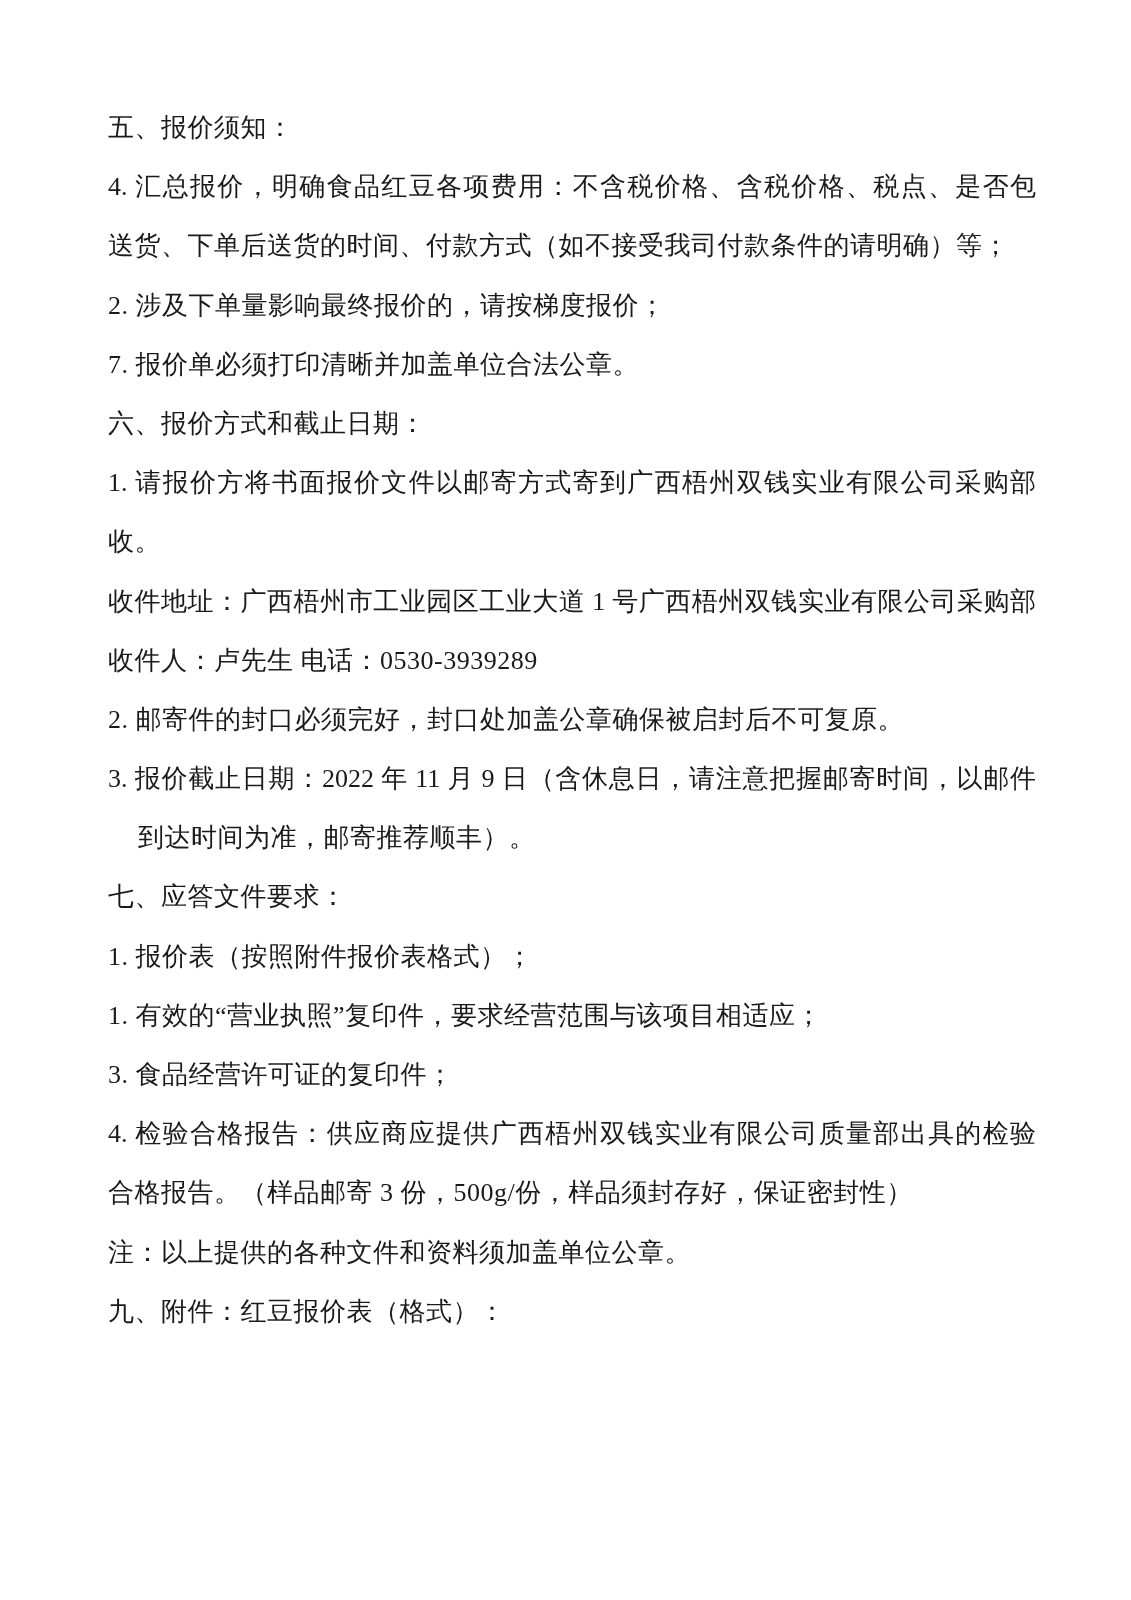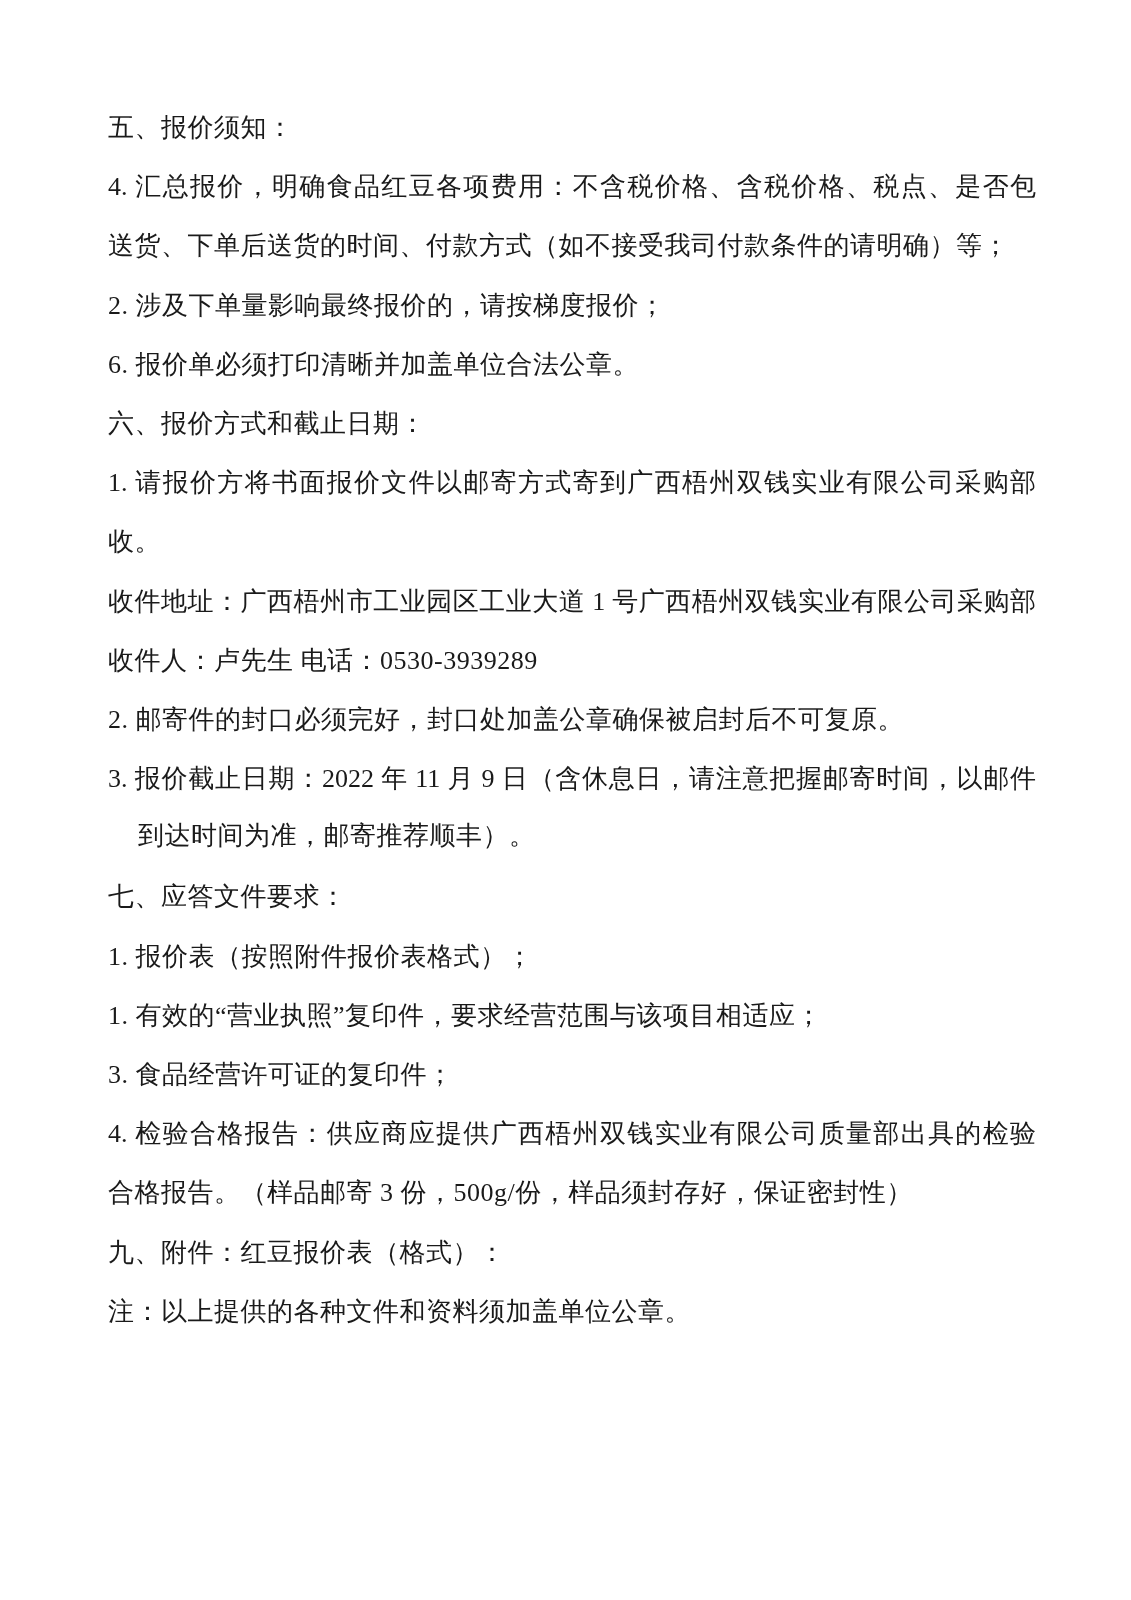--- a/index.html
+++ b/index.html
@@ -32,43 +32,42 @@
     text-align: left;
   }
   .line.stretch {
     white-space: normal;
     text-align: justify;
     text-align-last: justify;
     letter-spacing: 0;
   }
   .line.indent1 {
     padding-left: 30px;
-    font-family: Liberation Mono, monospace;
   }
 </style>
 </head>
 <body>
 
 <div class="page">
   <div class="doc">
     <div class="line">五、报价须知：</div>
     <div class="line stretch">4. 汇总报价，明确食品红豆各项费用：不含税价格、含税价格、税点、是否包</div>
     <div class="line">送货、下单后送货的时间、付款方式（如不接受我司付款条件的请明确）等；</div>
     <div class="line">2. 涉及下单量影响最终报价的，请按梯度报价；</div>
-    <div class="line">6. 报价单必须打印清晰并加盖单位合法公章。</div>
+    <div class="line">7. 报价单必须打印清晰并加盖单位合法公章。</div>
     <div class="line">六、报价方式和截止日期：</div>
     <div class="line stretch">1. 请报价方将书面报价文件以邮寄方式寄到广西梧州双钱实业有限公司采购部</div>
     <div class="line">收。</div>
     <div class="line stretch">收件地址：广西梧州市工业园区工业大道 1 号广西梧州双钱实业有限公司采购部</div>
     <div class="line">收件人：卢先生 电话：0530-3939289</div>
     <div class="line">2. 邮寄件的封口必须完好，封口处加盖公章确保被启封后不可复原。</div>
     <div class="line stretch">3. 报价截止日期：2022 年 11 月 9 日（含休息日，请注意把握邮寄时间，以邮件</div>
     <div class="line indent1">到达时间为准，邮寄推荐顺丰）。</div>
     <div class="line">七、应答文件要求：</div>
     <div class="line">1. 报价表（按照附件报价表格式）；</div>
     <div class="line">1. 有效的“营业执照”复印件，要求经营范围与该项目相适应；</div>
     <div class="line">3. 食品经营许可证的复印件；</div>
     <div class="line stretch">4. 检验合格报告：供应商应提供广西梧州双钱实业有限公司质量部出具的检验</div>
     <div class="line">合格报告。（样品邮寄 3 份，500g/份，样品须封存好，保证密封性）</div>
+    <div class="line">注：以上提供的各种文件和资料须加盖单位公章。</div>
     <div class="line">九、附件：红豆报价表（格式）：</div>
-    <div class="line">注：以上提供的各种文件和资料须加盖单位公章。</div>
   </div>
 </div>
 
 </body></html>

